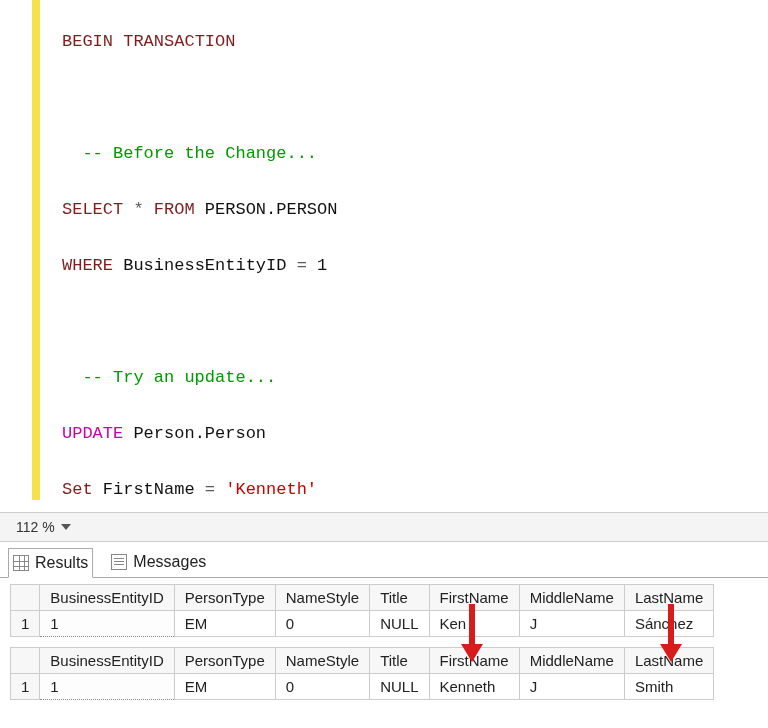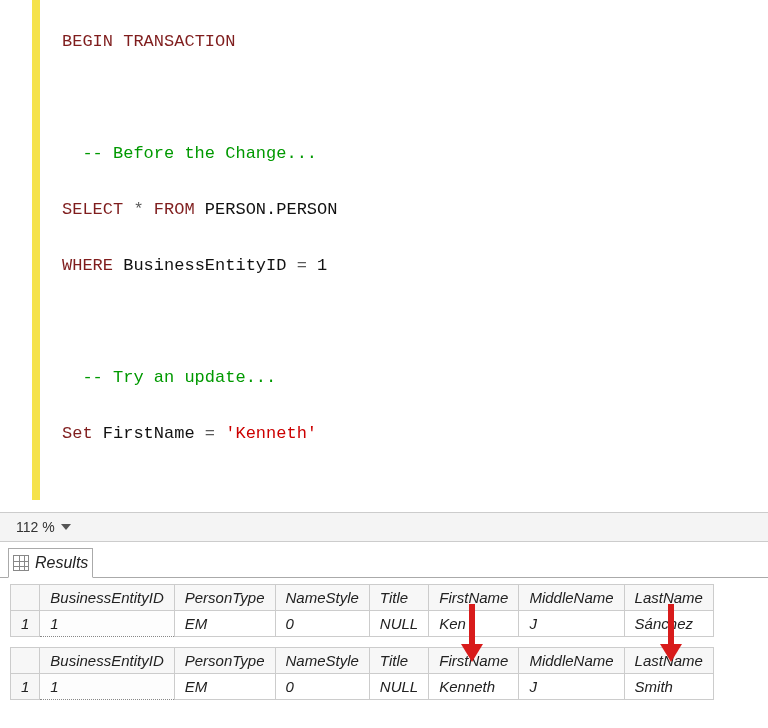--- a/index.html
+++ b/index.html
@@ -68,21 +68,20 @@
     content:"";
     position:absolute;
     left:2px; top:4px;
     border-left:5px solid transparent;
     border-right:5px solid transparent;
     border-top:6px solid #555;
   }
   .results-pane {
     font-family: "Segoe UI", Tahoma, sans-serif;
     background:#fff;
-    font-style:italic;
   }
   .tabs {
     display:flex;
     align-items:flex-end;
     height:36px;
     border-bottom:1px solid #aaa;
     padding-left:8px;
     gap:14px;
     font-size:16px;
     color:#222;
@@ -181,20 +180,21 @@
     <div class="yellow-bar"></div>
   </div>
   <div class="code">
 <div class="line"><span class="kw-blue">BEGIN</span> <span class="kw-blue">TRANSACTION</span></div>
 <div class="line"></div>
 <div class="line">  <span class="comment">-- Before the Change...</span></div>
 <div class="line"><span class="kw-blue">SELECT</span> <span class="kw-grey">*</span> <span class="kw-blue">FROM</span> <span class="txt">PERSON.PERSON</span></div>
 <div class="line"><span class="kw-blue">WHERE</span> <span class="txt">BusinessEntityID</span> <span class="kw-grey">=</span> <span class="txt">1</span></div>
 <div class="line"></div>
 <div class="line">  <span class="comment">-- Try an update...</span></div>
+<div class="line"><span class="kw-pink">UPDATE</span> <span class="txt">Person.Person</span></div>
 <div class="line"><span class="kw-blue">Set</span> <span class="txt">FirstName</span> <span class="kw-grey">=</span> <span class="str">'Kenneth'</span></div>
 
 
 
 
 
 
 
 
 
@@ -204,20 +204,24 @@
 <div class="zoom-bar">
   <span>112 %</span>
   <span class="zoom-dd"></span>
 </div>
 
 <div class="results-pane">
   <div class="tabs">
     <div class="tab active">
       <span class="icon-grid"></span>
       <span>Results</span>
+    </div>
+    <div class="tab">
+      <span class="icon-msg"></span>
+      <span>Messages</span>
     </div>
   </div>
 
   <div class="results-wrap">
 
     <table class="results">
       <tbody>
           <tr>
         <th></th>
         <th>BusinessEntityID</th>

